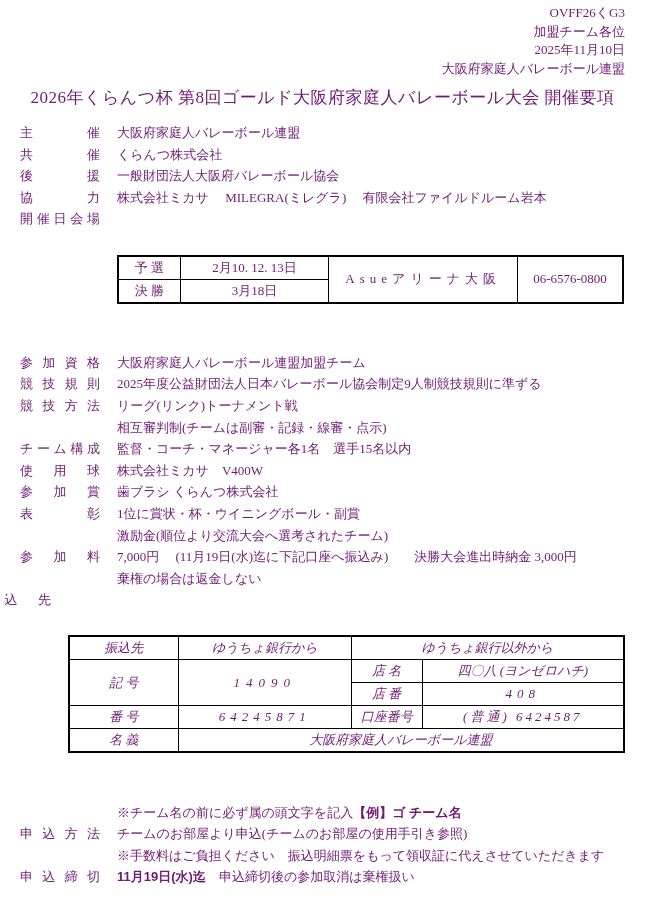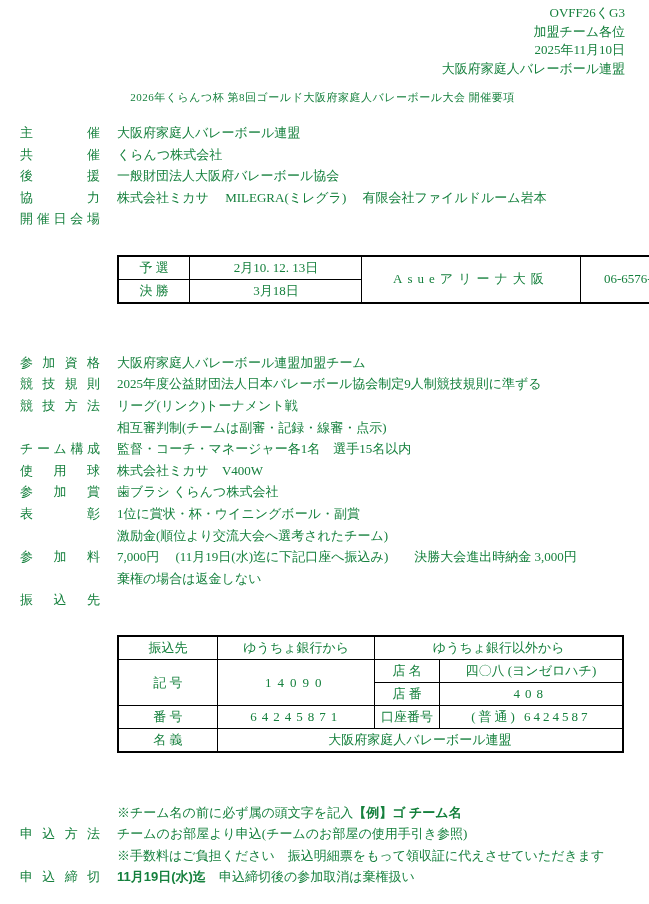--- a/index.html
+++ b/index.html
@@ -2,38 +2,38 @@
 <html lang="ja"><head>
 <meta charset="utf-8">
 <style>
   html, body { margin: 0; padding: 0; background: #ffffff; }
   .page {
     position: relative;
     width: 649px;
     height: 904px;
     box-sizing: border-box;
     background: #ffffff;
-    color: #15803d;
+    color: #701a75;
     font-family: "Liberation Serif", "DejaVu Serif", serif;
     font-size: 13px;
     padding: 4px 24px 6px 20px;
     overflow: hidden;
   }
   .hline { line-height: 18.5px; white-space: pre; }
   .r { text-align: right; }
   .l { text-align: right; }
   .doc-title {
     text-align: center;
-    font-size: 11px;
+    font-size: 17px;
     letter-spacing: 0.5px;
     margin: 9px 0 14px 0;
     line-height: 21px;
     white-space: nowrap;
   }
-  .row { display: flex; align-items: flex-start; line-height: 21.6px; }
+  .row { display: flex; align-items: flex-start; line-height: 21.6px; justify-content: flex-end; }
   .lbl {
     flex: 0 0 80px;
     width: 80px;
     text-align: justify;
     text-align-last: justify;
     -moz-text-align-last: justify;
     white-space: pre;
   }
   .content { flex: 1 1 auto; margin-left: 17px; white-space: pre-wrap; }
   .b { font-family: "Liberation Sans", "DejaVu Sans", sans-serif; font-weight: bold; }
@@ -46,22 +46,22 @@
   }
   table.doc-table td {
     border: 1px solid #000;
     height: 20px;
     line-height: 20px;
     padding: 1px 4px;
     text-align: center;
     overflow: hidden;
     white-space: nowrap;
   }
-  table.venue { width: 586px; }
-  table.bank  { width: 507px; }
+  table.venue { width: 507px; }
+  table.bank  { width: 557px; font-style: italic; }
   td.al { text-align: left; padding-left: 8px; }
   .ls6 { letter-spacing: 6px; }
   .ls5 { letter-spacing: 5px; }
   .ls3 { letter-spacing: 3px; }
   .venue-name { letter-spacing: 5px; }
 </style>
 </head>
 <body>
 
 <div class="page">

